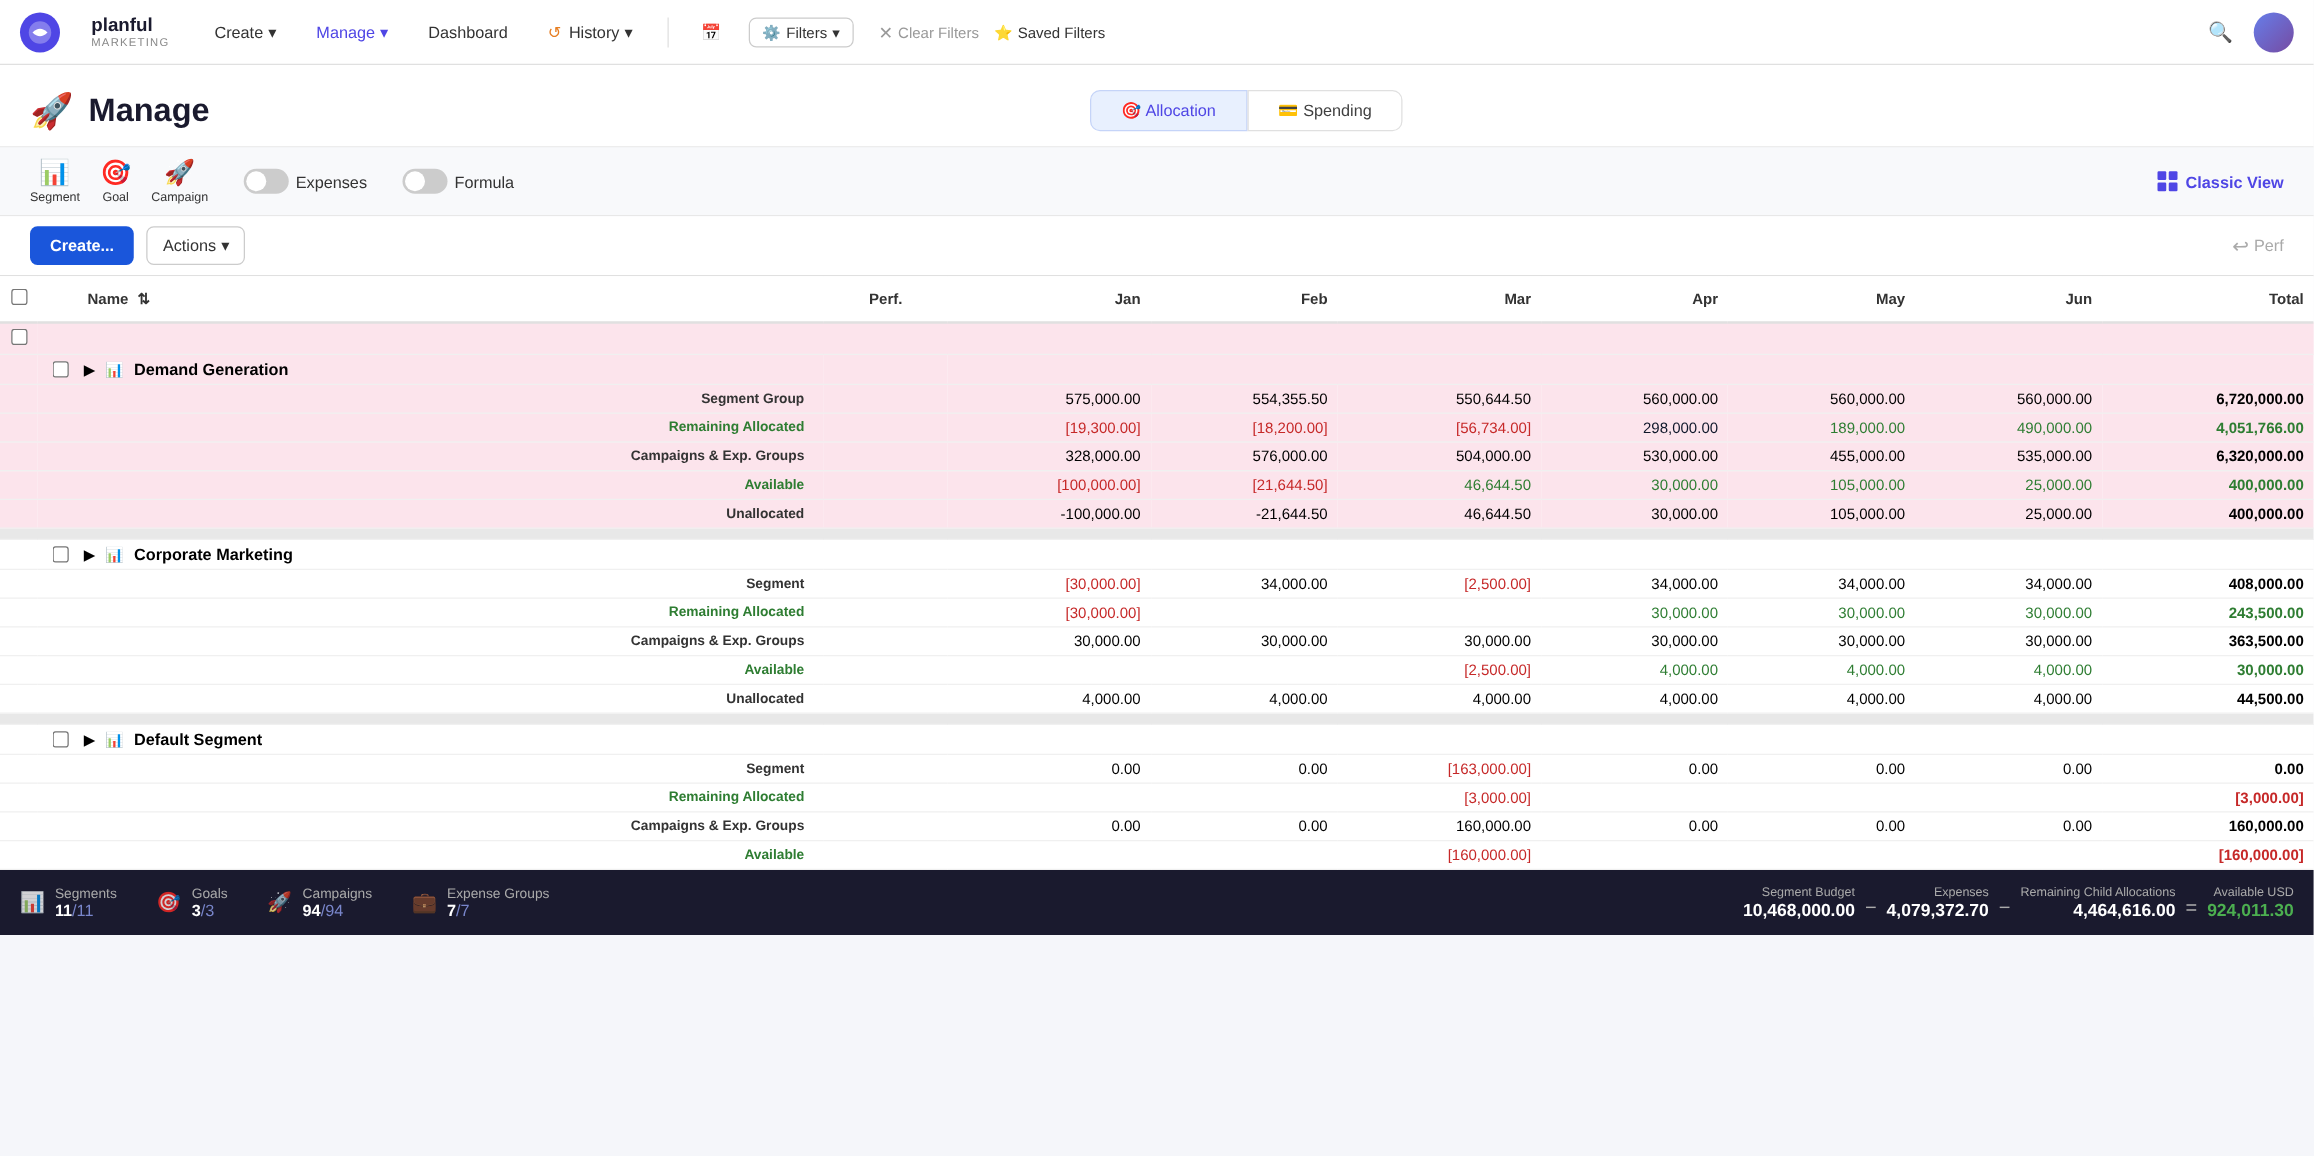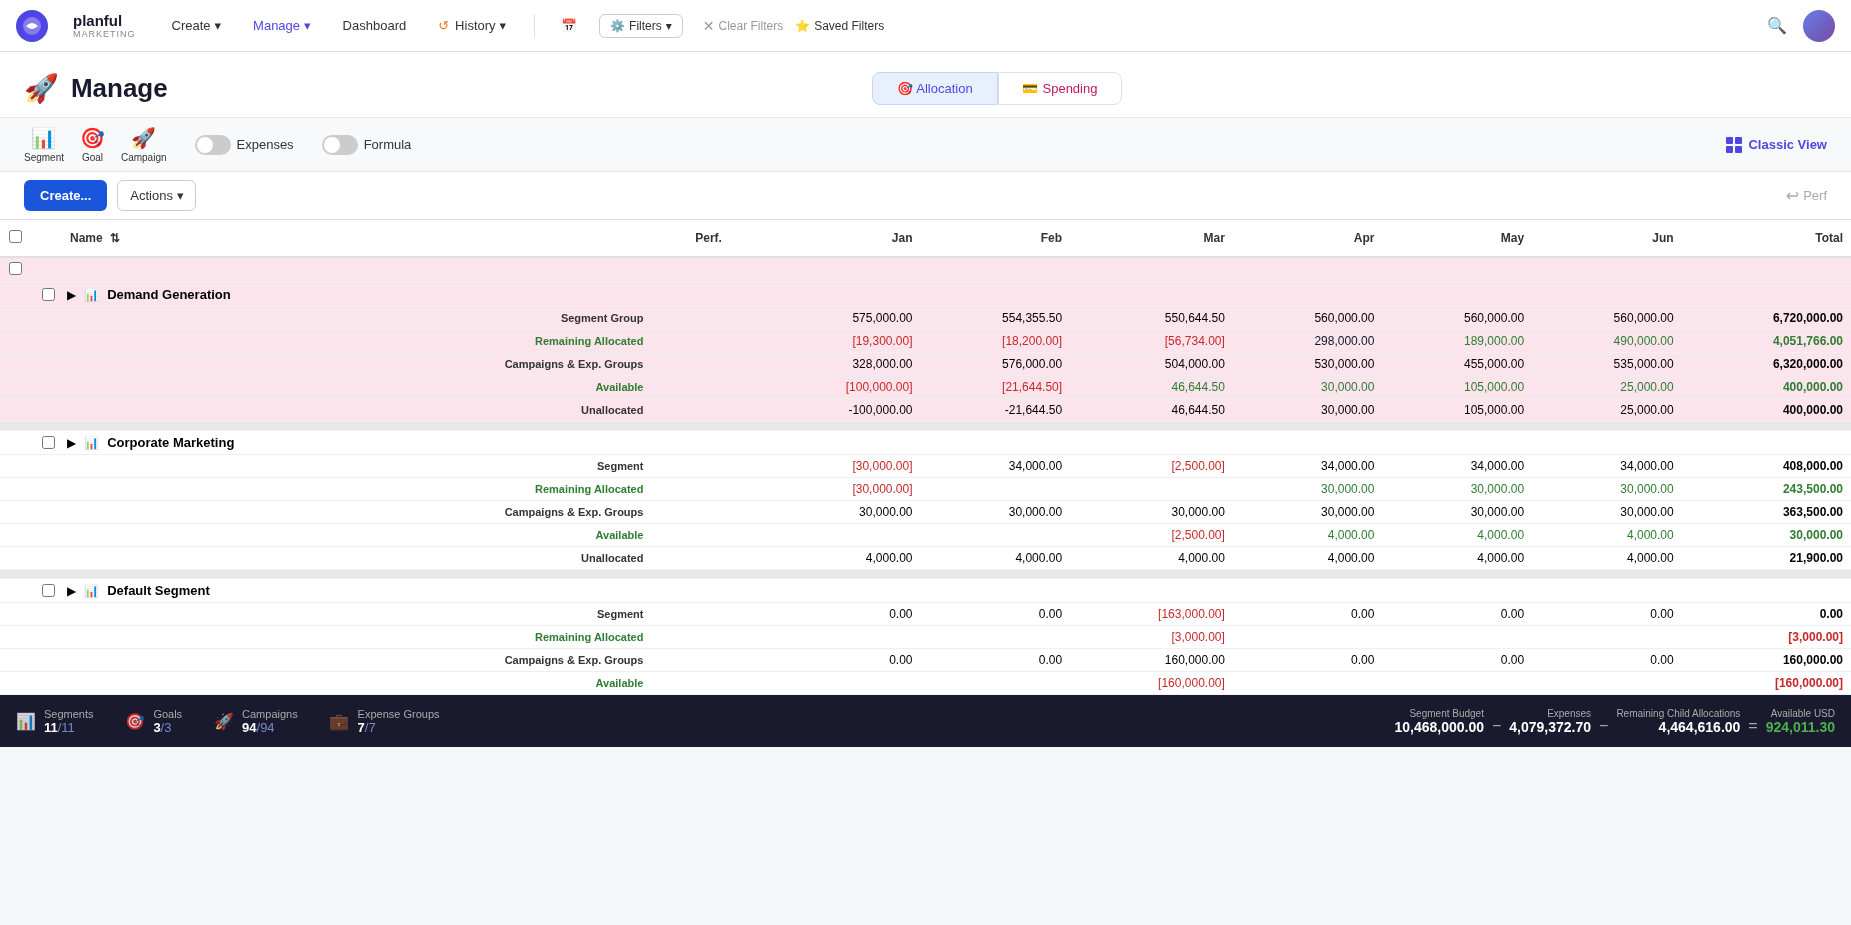--- a/index.html
+++ b/index.html
@@ -27,21 +27,21 @@
     .page-header {
       display: flex; align-items: center; padding: 16px 24px 8px;
       background: #fff; border-bottom: 1px solid #e8e8e8;
     }
     .page-title-area { display: flex; align-items: center; gap: 12px; }
     .page-title-icon { font-size: 28px; }
     .page-title { font-size: 26px; font-weight: 700; color: #1a1a2e; }
     .page-header-center { margin: 4px auto; display: flex; gap: 0; }
     .tab-btn {
       padding: 8px 24px; border: 1px solid #e0e0e0; cursor: pointer;
-      font-size: 13px; font-weight: 500; background: #fff; color: #be185d;
+      font-size: 13px; font-weight: 500; background: #fff; color: #404040;
     }
     .tab-btn:first-child { border-radius: 8px 0 0 8px; }
     .tab-btn:last-child { border-radius: 0 8px 8px 0; }
     .tab-btn.active { background: #e8f0fe; color: #4f46e5; border-color: #c5d4f8; }
 
     
     .toolbar-row {
       display: flex; align-items: center; padding: 8px 24px;
       background: #f8f9fb; border-bottom: 1px solid #e8e8e8; gap: 12px;
     }
@@ -422,21 +422,21 @@
       <tr style="background:#fff;">
         <td></td>
         <td class="label-col" style="text-align:right;color:#333;font-weight:600;padding-right:16px;">Unallocated</td>
         <td></td>
         <td>4,000.00</td>
         <td>4,000.00</td>
         <td>4,000.00</td>
         <td>4,000.00</td>
         <td>4,000.00</td>
         <td>4,000.00</td>
-        <td class="bold-val">21,900.00</td>
+        <td class="bold-val">44,500.00</td>
       </tr>
 
       <tr style="height:4px;">
           <td colspan="10" style="background:#e8e8e8;"></td>
         </tr>
 
       <tr class="row-white" style="background:#fff;">
         <td></td>
         <td class="name-col" style="padding-left:12px;">
           <div class="name-cell">

